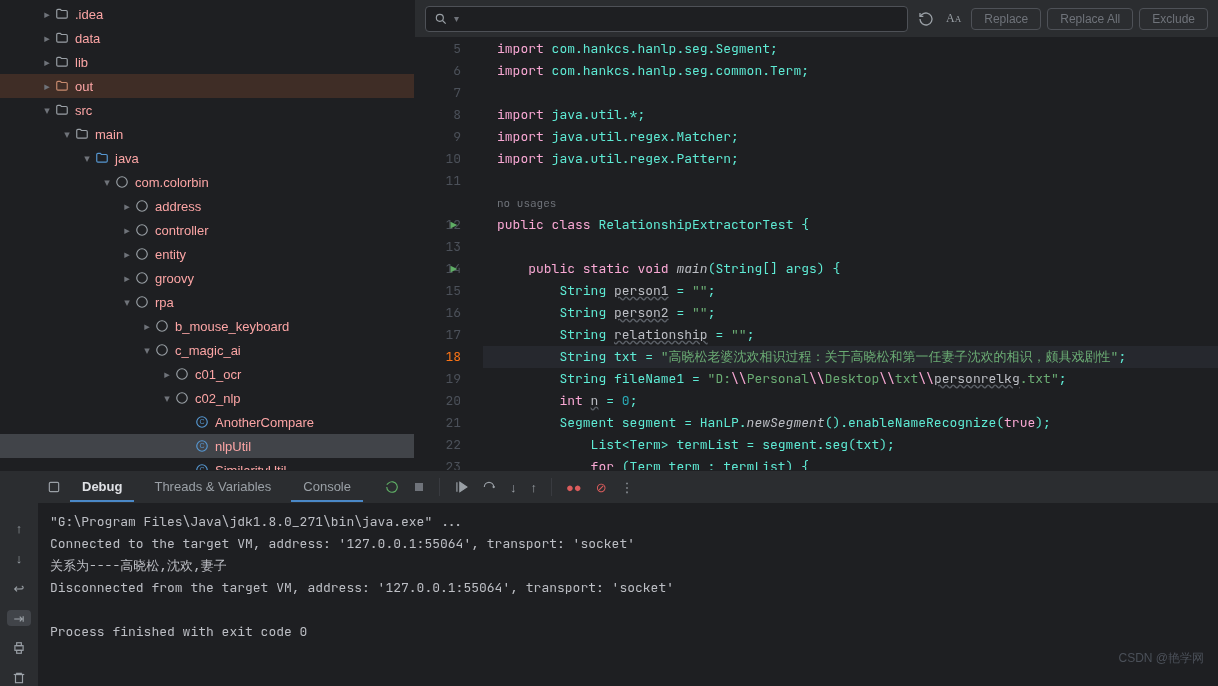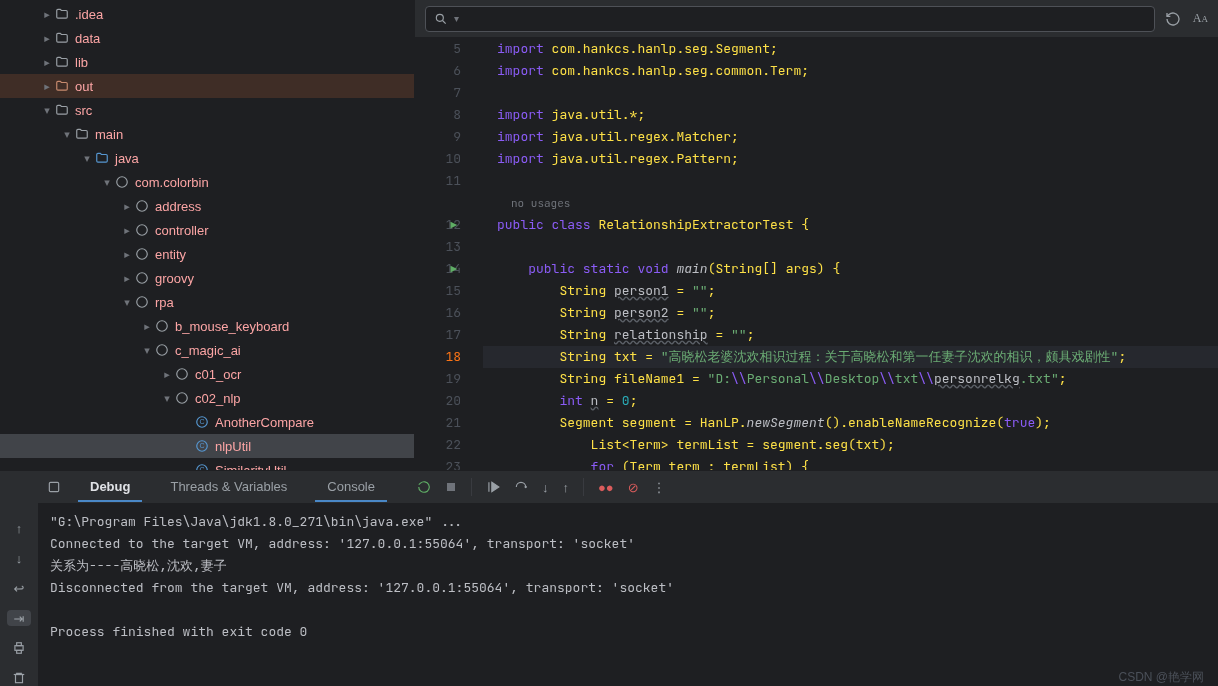--- a/index.html
+++ b/index.html
@@ -123,27 +123,27 @@
   overflow: hidden;
 }
 .code-line { height: 22px; padding-left: 14px; position: relative; }
 .code-line.current { background: #26282e; }
 .code-line.current::before {
   content: "";
   position: absolute;
   left: 0; top: 0; bottom: 0;
   width: 3px;
 }
-.kw { color: #8b5cf6; text-align: center; }
+.kw { color: #f9a8d4; text-align: center; }
 .str { color: #6aab73; }
 .num { color: #2aacb8; }
-.ident { color: #fde047; }
+.ident { color: #5eead4; }
 .mtd { font-style: italic; color: #bcbec4; }
 .under { text-decoration: underline; text-decoration-color: #5c6168; text-decoration-style: wavy; }
-.hint { color: #6f737a; font-size: 11px; margin-left: 14px; }
+.hint { color: #6f737a; font-size: 11px; }
 .bottom {
   flex: 1;
   border-top: 1px solid #1e1f22;
   background: #1e1f22;
   display: flex;
   min-height: 0;
 }
 .bottom-gutter {
   width: 38px;
   background: #2b2d30;
@@ -156,21 +156,21 @@
 }
 .bottom-gutter .gi { cursor: pointer; width: 24px; height: 22px; display: flex; align-items: center; justify-content: center; border-radius: 4px; }
 .bottom-gutter .gi.active { background: #414449; }
 .bottom-main { flex: 1; display: flex; flex-direction: column; min-width: 0; }
 .debug-tabs {
   height: 32px;
   background: #2b2d30;
   display: flex;
   align-items: center;
   padding: 0 8px;
-  gap: 16px;
+  gap: 8px;
 }
 .dtool { width: 16px; height: 16px; color: #9aa0a6; cursor: pointer; display: inline-flex; align-items: center; justify-content: center; }
 .dtab {
   padding: 6px 12px;
   color: #9aa0a6;
   cursor: pointer;
   border-bottom: 2px solid transparent;
 }
 .dtab.active { color: #dfe1e5; border-bottom-color: #4a88c7; font-weight: 600; }
 .dtab.underline { border-bottom-color: #4a88c7; }
@@ -183,21 +183,21 @@
   font-size: 13px;
   line-height: 22px;
   color: #bcbec4;
   padding: 8px 12px;
   white-space: pre;
   overflow: hidden;
 }
 .watermark {
   position: fixed;
   right: 14px;
-  bottom: 0;
+  bottom: 19px;
   color: #4b5059;
   font-size: 12px;
   pointer-events: none;
 }
 svg { display: block; }
 </style>
 </head>
 <body>
 
 <div class="top">
@@ -401,20 +401,25 @@
         <span style="color:#6f737a;font-size:10px">▾</span>
       </div>
       <div class="find-actions">
         <span>
           <svg width="16" height="16" viewBox="0 0 24 24" fill="none" stroke="currentColor" stroke-width="2">
               <path d="M3 12a9 9 0 1 0 3-6.7L3 8"></path>
               <polyline points="3 3 3 8 8 8"></polyline>
             </svg>
         </span>
         <span style="font-size:12px;font-family:serif;">A<span style="font-size:9px">A</span></span>
+      </div>
+      <div class="find-btns">
+        <button class="fbtn">Replace</button>
+        <button class="fbtn">Replace All</button>
+        <button class="fbtn">Exclude</button>
       </div>
     </div>
 
     <div class="editor" style="position:relative">
       <div class="gutter" id="gutter">
           <div class="ln">5</div>
           <div class="ln">6</div>
           <div class="ln">7</div>
           <div class="ln">8</div>
           <div class="ln">9</div>

